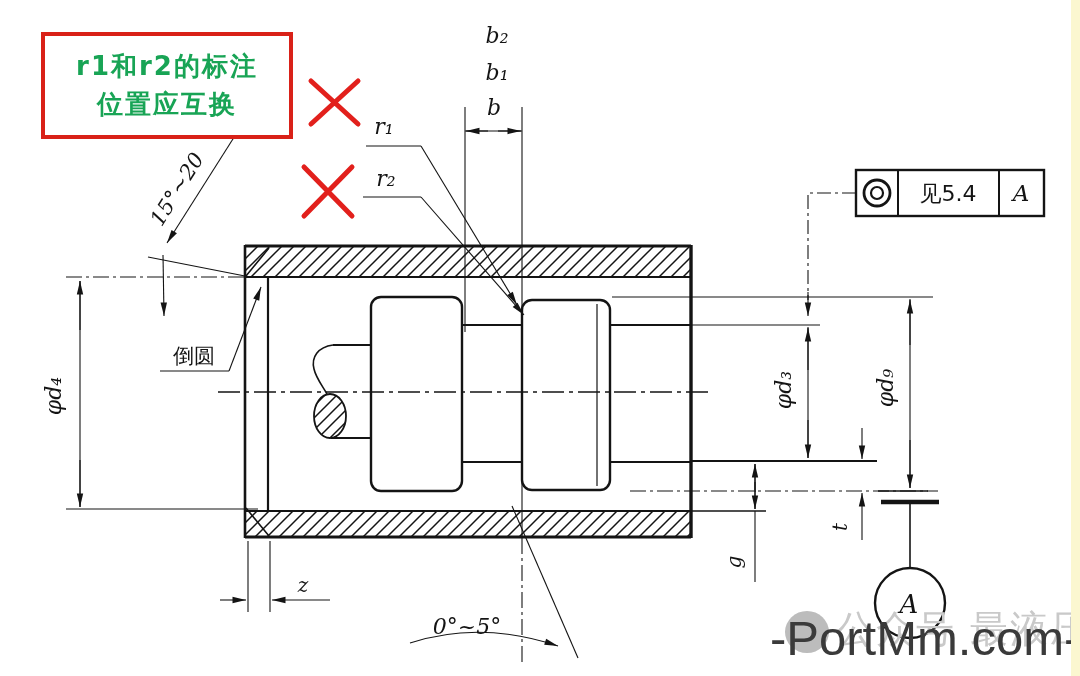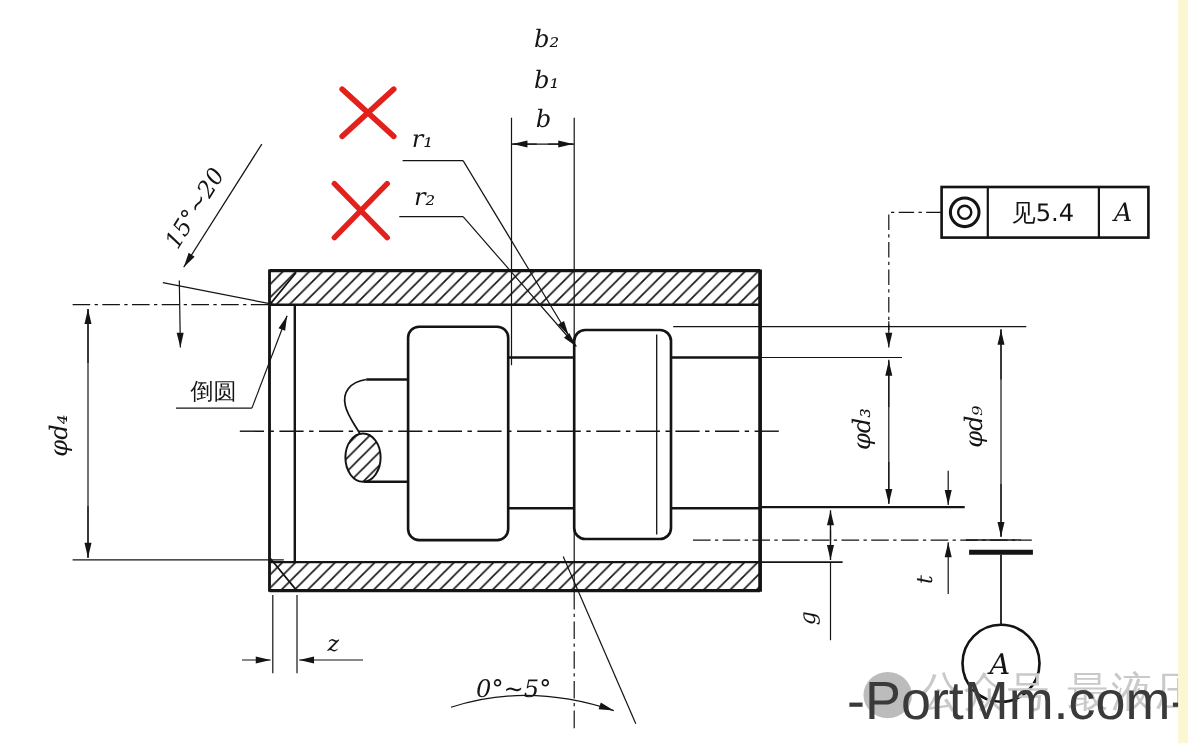--- a/index.html
+++ b/index.html
@@ -166,19 +166,23 @@
     <circle cx="910" cy="603" r="35" fill="#ffffff" stroke="#141414" stroke-width="2.4"></circle>
     <text class="dimtxt" x="909" y="613" font-size="26" text-anchor="middle">A</text>
   </g>
 
   <g stroke="#e2201c" stroke-width="5" stroke-linecap="round">
     <path d="M311,81 L358,124 M358,81 L311,124" fill="none"></path>
     <path d="M304,167 L352,216 M352,167 L304,216" fill="none"></path>
   </g>
 </svg>
 
+  <div class="note-box">
+    <div class="note-line">r1和r2的标注</div>
+    <div class="note-line">位置应互换</div>
+  </div>
 
   <div class="wm-blob"></div>
   <div class="wm-bg">公众号 最液压</div>
   <div class="wm-main">-PortMm.com-</div>
 
   <div class="yellow-strip"></div>
 </div>
 
 </body></html>

